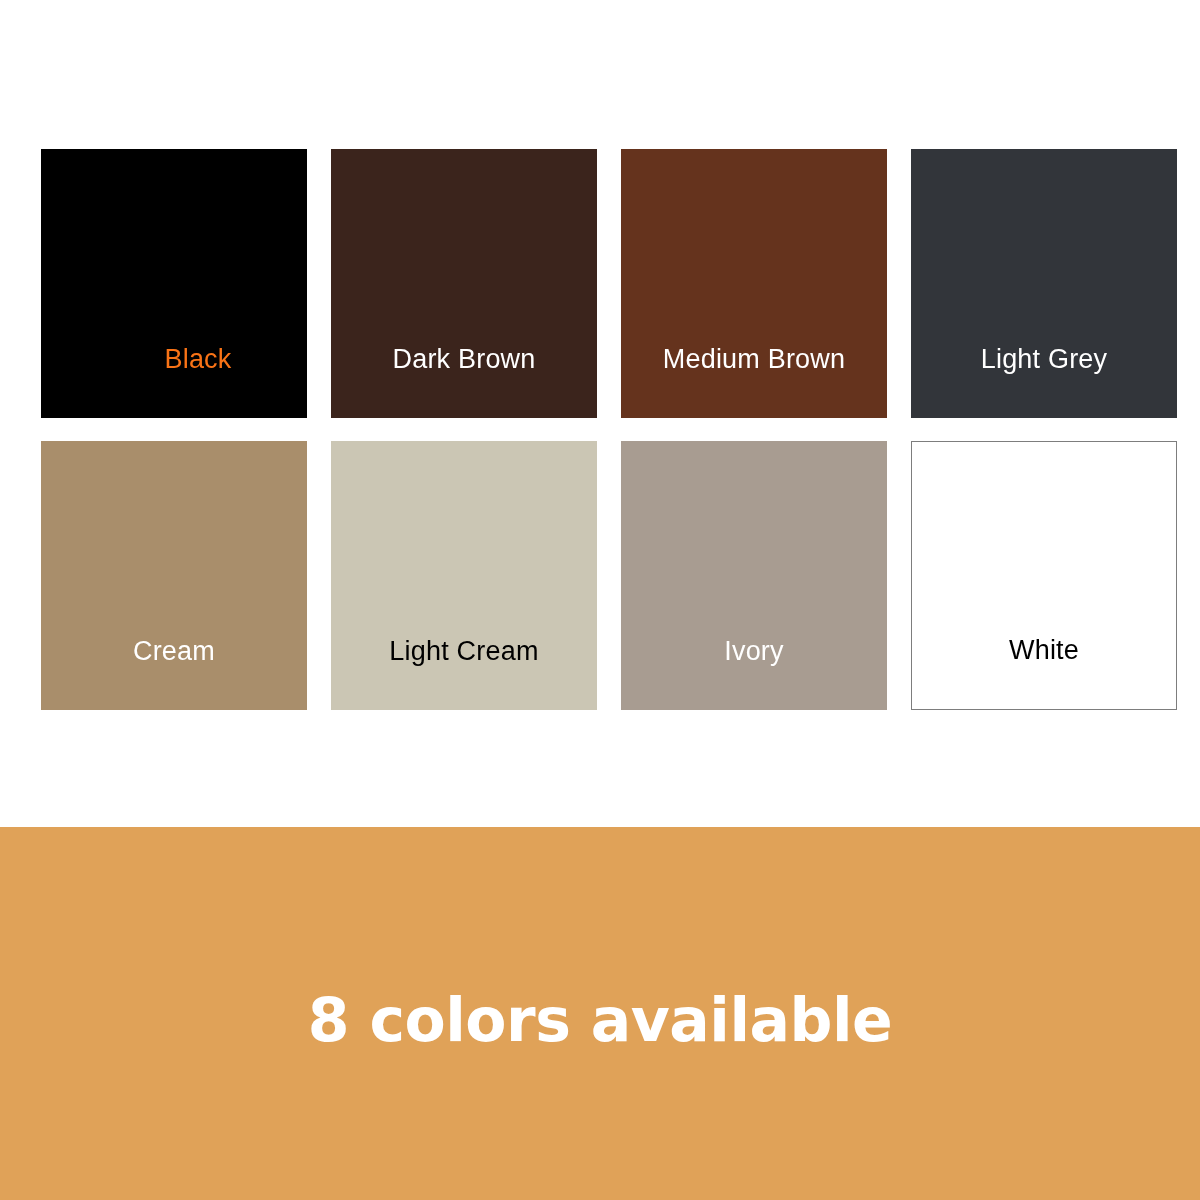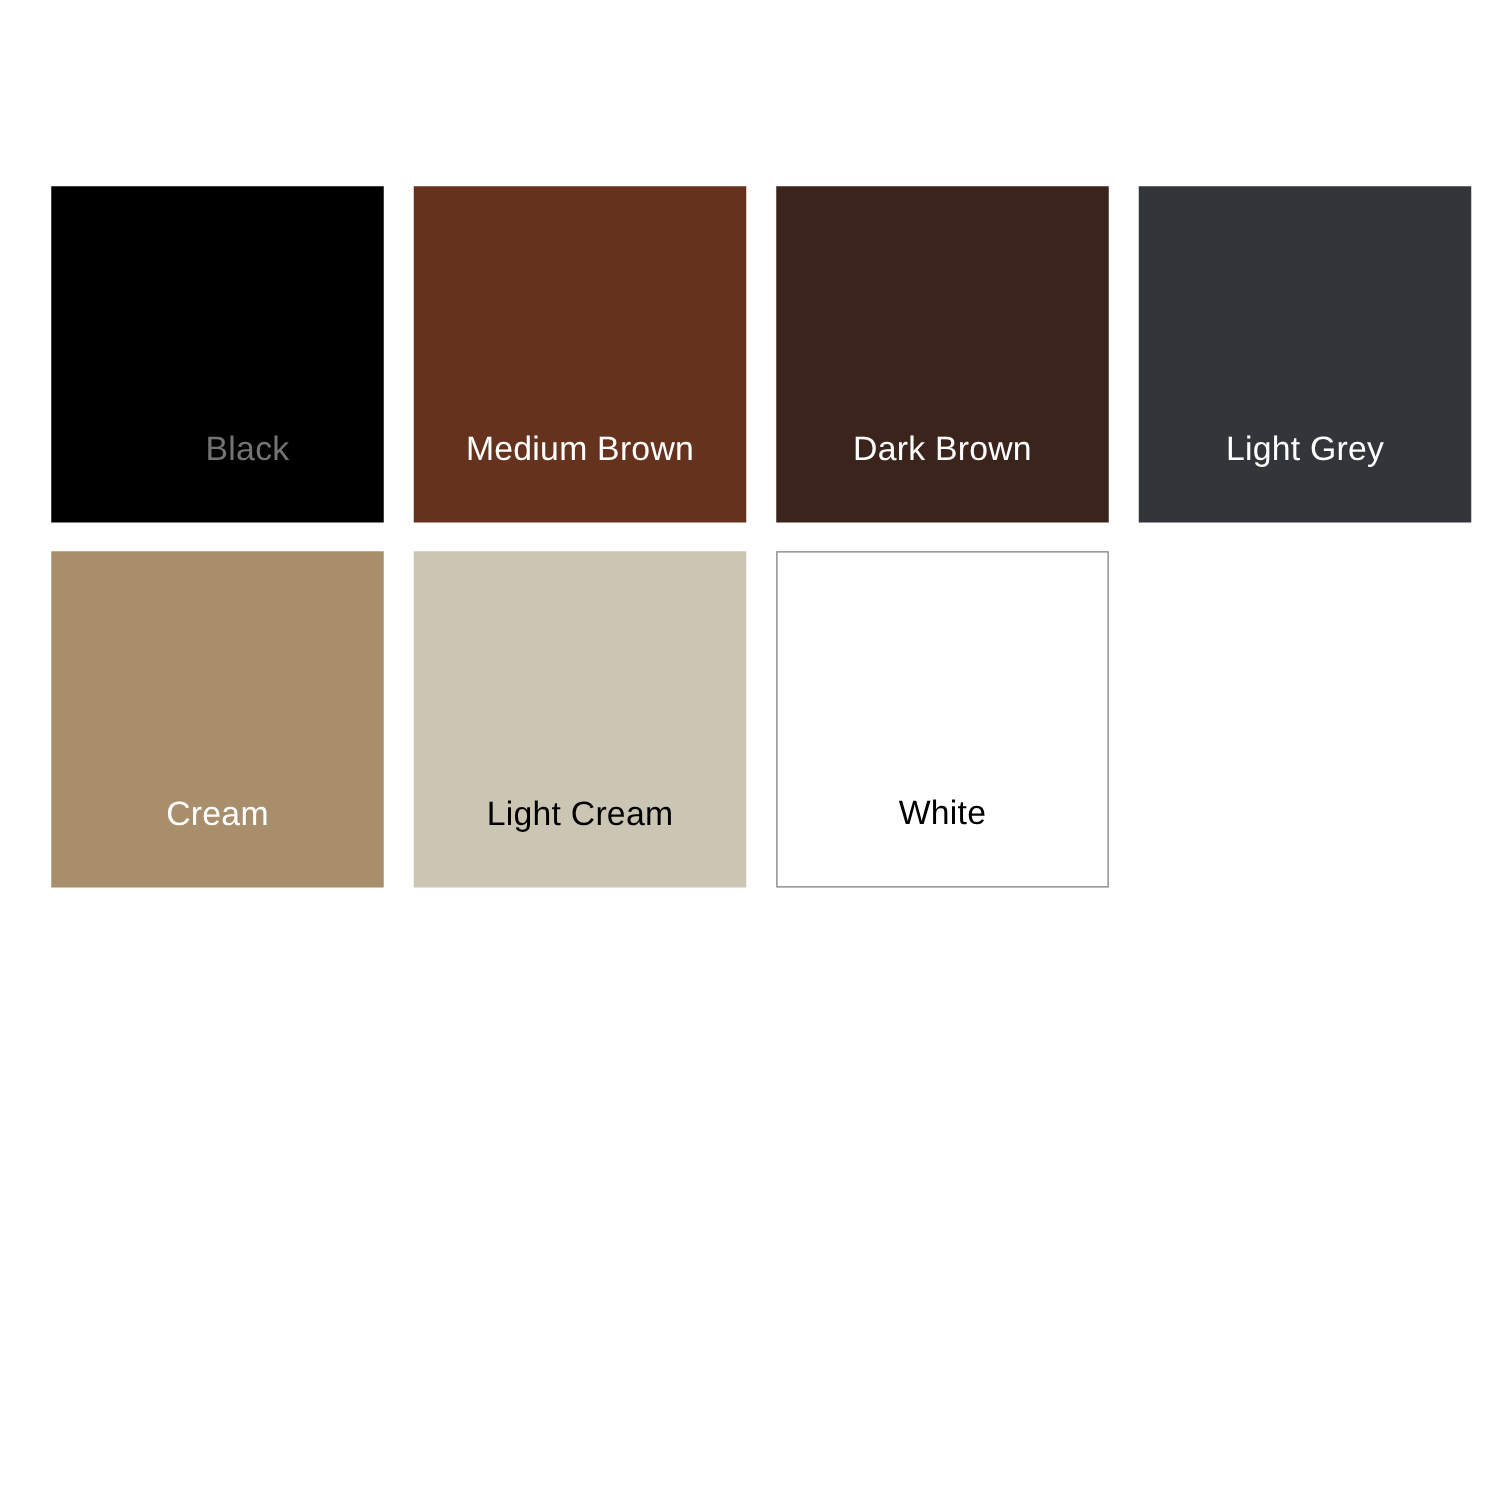--- a/index.html
+++ b/index.html
@@ -87,36 +87,42 @@
     white-space: nowrap;
   }
 </style>
 </head>
 <body>
 
 <div id="page" style="background-color: rgb(255, 255, 255);">
 
   <div class="swatch-grid">
       <div class="swatch" style="background-color: rgb(0, 0, 0);">
-        <span class="swatch-label" style="color: #737373; padding-left: 48px;">Black</span>
+        <span class="swatch-label" style="color: #f97316; padding-left: 48px;">Black</span>
+      </div>
+      <div class="swatch" style="background-color: rgb(59, 36, 28);">
+        <span class="swatch-label" style="color: rgb(255, 255, 255);">Dark Brown</span>
       </div>
       <div class="swatch" style="background-color: rgb(101, 51, 29);">
         <span class="swatch-label" style="color: rgb(255, 255, 255);">Medium Brown</span>
-      </div>
-      <div class="swatch" style="background-color: rgb(59, 36, 28);">
-        <span class="swatch-label" style="color: rgb(255, 255, 255);">Dark Brown</span>
       </div>
       <div class="swatch" style="background-color: rgb(50, 53, 58);">
         <span class="swatch-label" style="color: rgb(255, 255, 255);">Light Grey</span>
       </div>
       <div class="swatch" style="background-color: rgb(169, 142, 107);">
         <span class="swatch-label" style="color: rgb(255, 255, 255);">Cream</span>
       </div>
       <div class="swatch" style="background-color: rgb(203, 198, 180);">
         <span class="swatch-label" style="color: #000000;">Light Cream</span>
       </div>
+      <div class="swatch" style="background-color: rgb(168, 156, 145);">
+        <span class="swatch-label" style="color: rgb(255, 255, 255);">Ivory</span>
+      </div>
       <div class="swatch bordered" style="background-color: rgb(255, 255, 255); align-items: flex-end;">
         <span class="swatch-label" style="color: rgb(0, 0, 0);">White</span>
       </div>
     </div>
 
+  <div class="banner" style="background-color: rgb(224, 162, 88);">
+    <span class="banner-title" style="color: rgb(255, 255, 255);">8 colors available</span>
+  </div>
 
 </div>
 
 </body></html>

